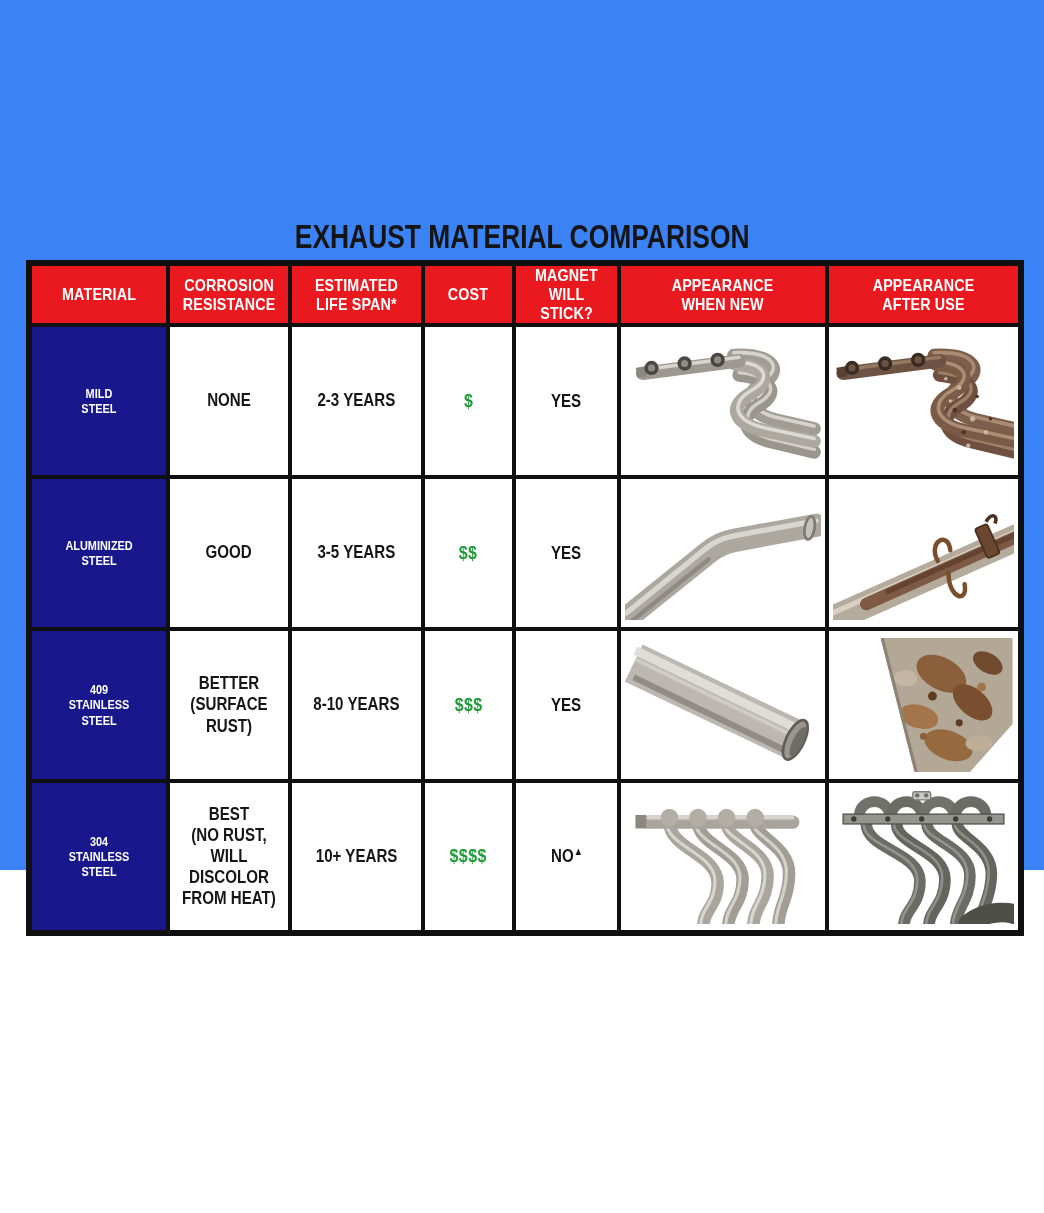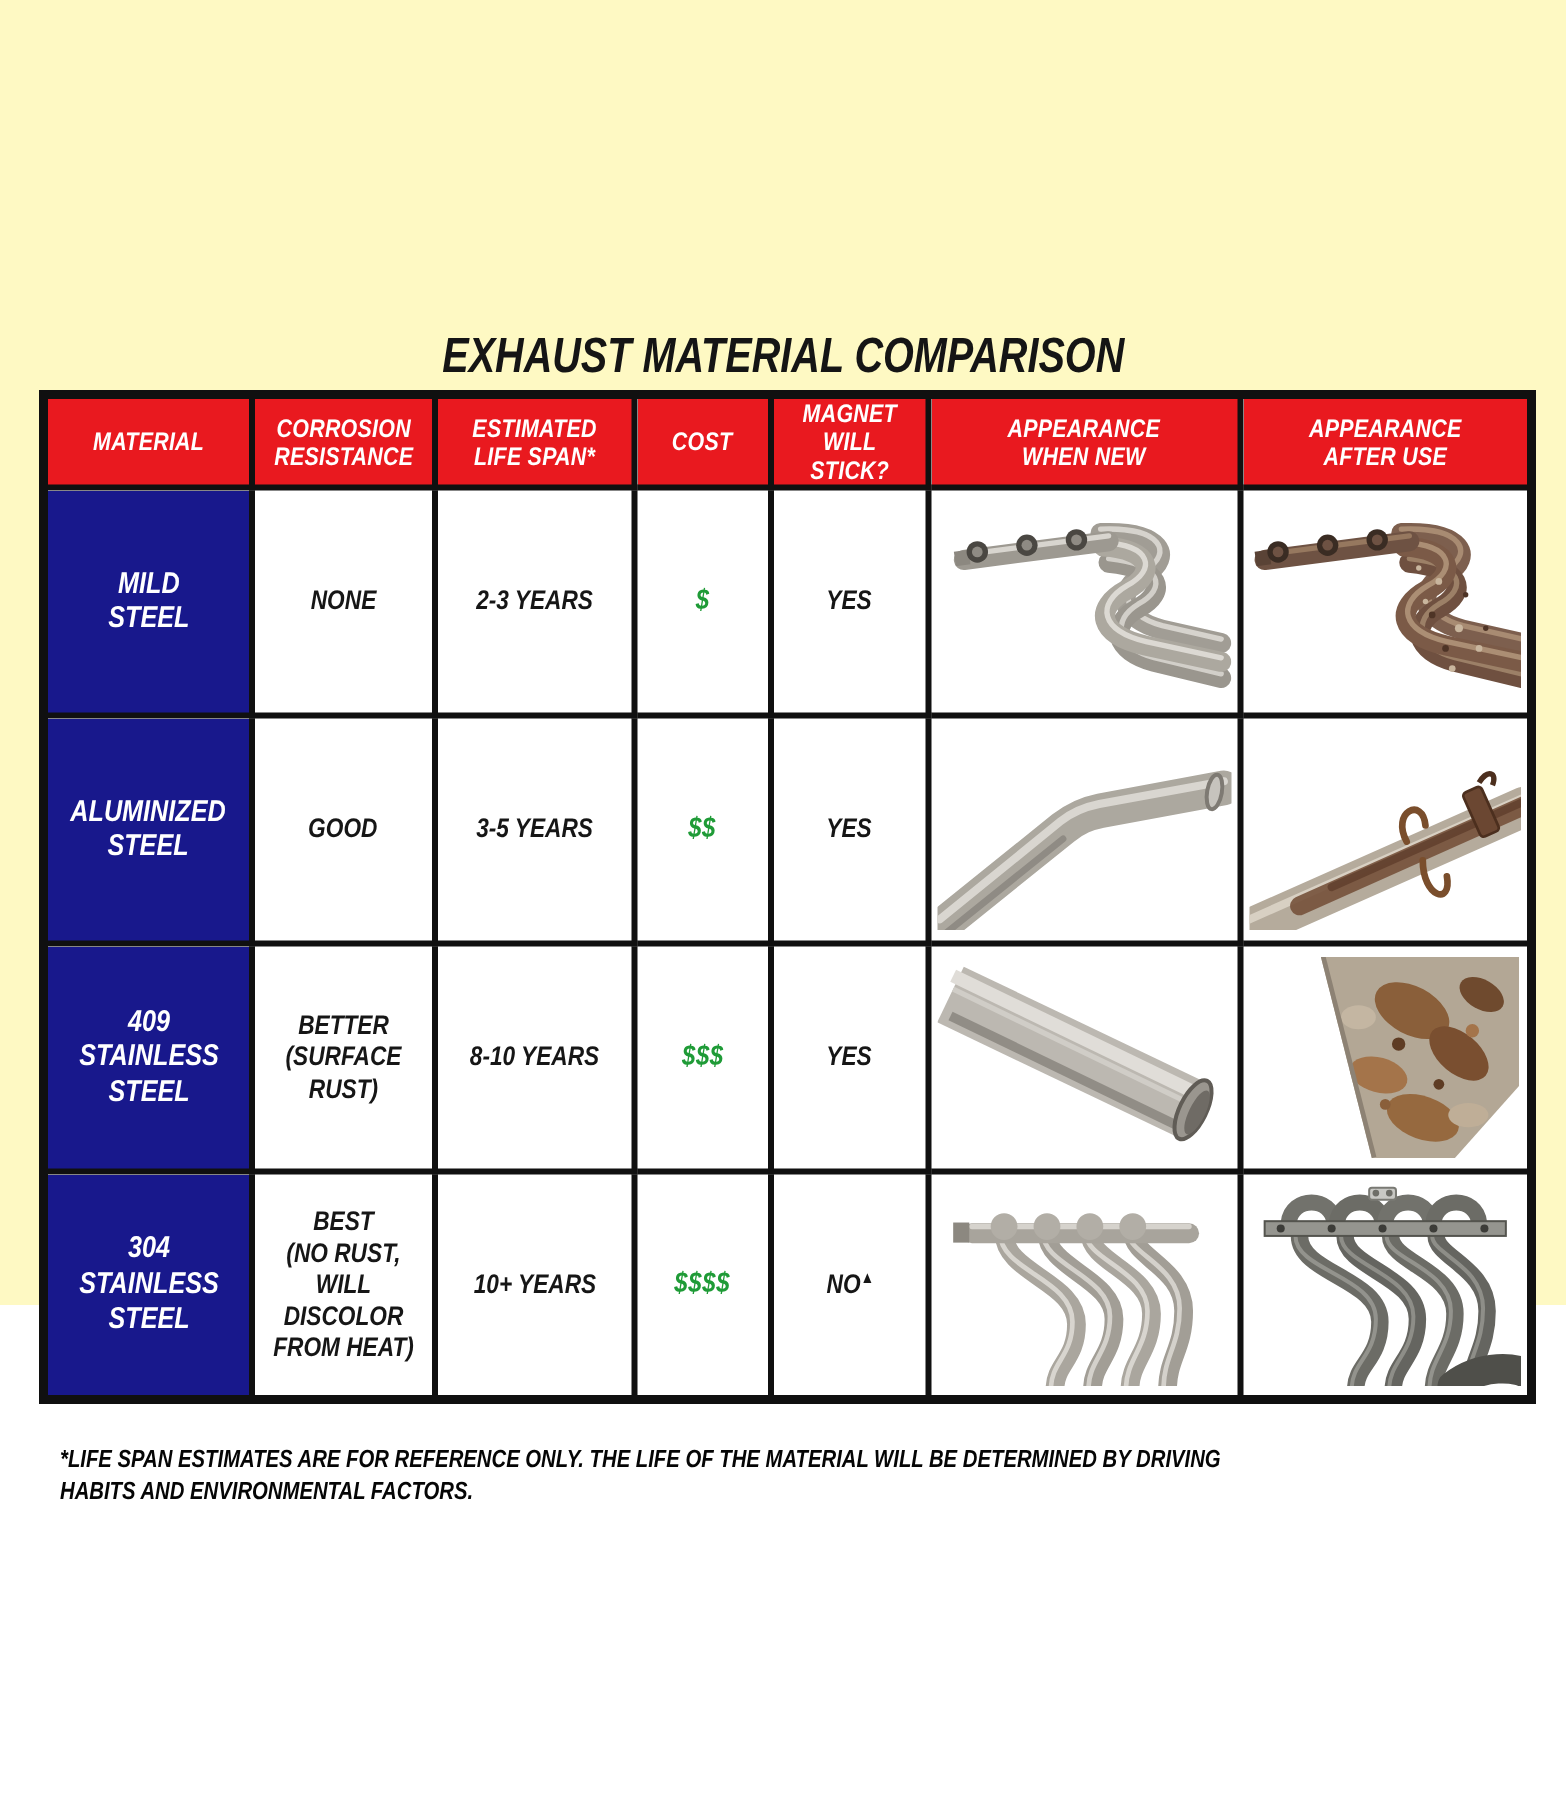--- a/index.html
+++ b/index.html
@@ -1,26 +1,26 @@
 <!DOCTYPE html>
 <html><head>
 <meta charset="utf-8">
 <style>
   html,body{margin:0;padding:0;background:#ffffff;}
   body{width:1044px;height:1213px;overflow:hidden;font-family:"Liberation Sans",sans-serif;font-weight:700;color:#111;}
-  .page{position:relative;width:1044px;height:870px;background:#fef9c3;font-style:italic;}
+  .page{position:relative;width:1044px;height:870px;background:#3b82f6;}
   .title{position:absolute;top:218px;left:0;width:100%;text-align:center;font-size:33px;margin:0;color:#151515;}
   .cond{display:inline-block;white-space:pre-line;transform:scaleX(.84);transform-origin:50% 50%;}
   .title-cond{transform:scaleX(.8);}
   table.cmp{position:absolute;top:260px;left:26px;width:992px;table-layout:fixed;border-collapse:collapse;border:6px solid #101010;background:#fff;}
   .cmp th,.cmp td{border:4px solid #101010;text-align:center;vertical-align:middle;padding:0;overflow:hidden;}
   .cmp thead tr{height:56px;}
   .cmp tbody tr{height:152px;}
   th.hd{background:#e9191f;color:#fff;font-size:17px;line-height:1.12;letter-spacing:.2px;}
-  th.mat{background:#18188c;color:#fff;font-size:20px;line-height:1.18;}
+  th.mat{background:#18188c;color:#fff;font-size:13px;line-height:1.18;}
   td.val{background:#fff;font-size:18px;line-height:1.18;color:#161616;}
   td.cost{color:#1f9b37;font-size:19px;letter-spacing:.5px;}
   td.photo{background:#fff;padding:4px;}
   td.photo svg{display:block;width:100%;height:134px;}
   sup.fn{font-size:11px;vertical-align:7px;}
   .notes{position:absolute;top:963px;left:40px;width:980px;color:#050505;}
   .note{margin:0 0 8px 0;font-size:16.5px;line-height:1.25;}
   .note .cond{transform:scaleX(.82);transform-origin:0 50%;white-space:normal;}
   .fn-mark-inline{font-size:16.5px;}
   .fn-mark-sup{font-size:10px;vertical-align:5px;padding-right:1px;}
@@ -265,16 +265,15 @@
             <circle cx="93" cy="6" r="2.5" fill="#6e6e68"></circle>
               <circle cx="103" cy="6" r="2.5" fill="#6e6e68"></circle>
           </svg>
         </td>
       </tr>
 
     </tbody>
   </table>
 
   <div class="notes">
-    <p class="note"><span class="cond"><span class="fn-mark-inline">*</span><span>LIFE SPAN ESTIMATES ARE FOR REFERENCE ONLY. THE LIFE OF THE MATERIAL WILL BE DETERMINED BY DRIVING HABITS AND ENVIRONMENTAL FACTORS.</span></span></p>
   </div>
 
 </div>
 
 </body></html>

